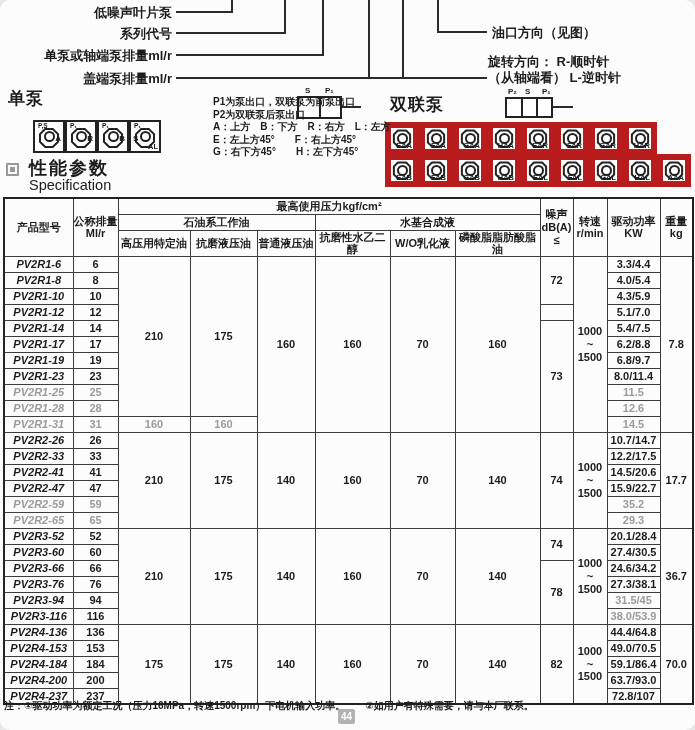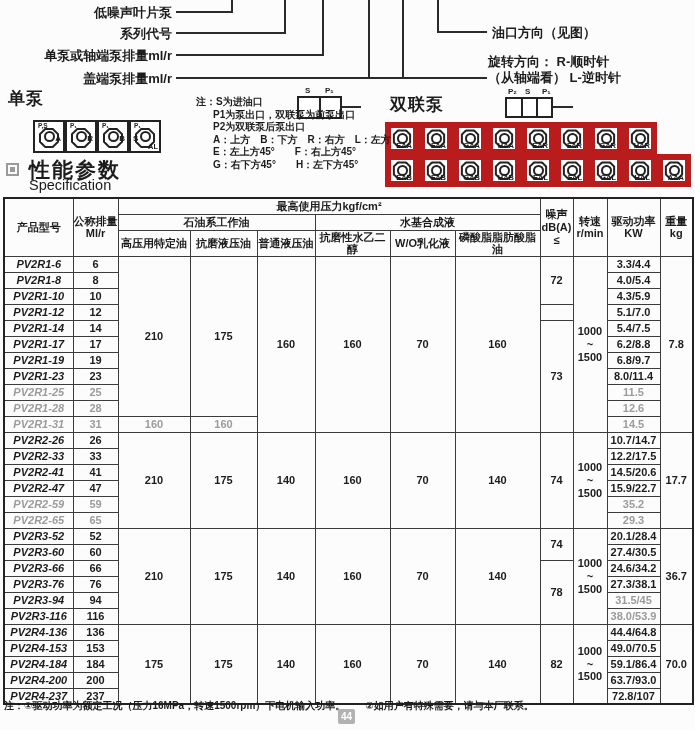--- a/index.html
+++ b/index.html
@@ -1,17 +1,17 @@
 <!DOCTYPE html>
 <html><head>
 <meta charset="utf-8">
 <style>
   html,body{margin:0;padding:0;background:#e8e8e8;}
   #page{position:relative;width:695px;height:730px;background:#fcfcfc;
-        font-family:"Liberation Sans","DejaVu Sans",sans-serif;color:#1c1c1c;overflow:hidden;}
+        font-family:"Liberation Sans","DejaVu Sans",sans-serif;color:#1c1c1c;overflow:hidden;border-radius:10px;}
   .hline,.vline{position:absolute;background:#2b2b2b;}
   .hline{height:2px;}
   .vline{width:2px;}
   .callout{position:absolute;font-weight:bold;font-size:13px;white-space:nowrap;}
   .callout.r{text-align:right;width:172px;left:0;}
   .biglabel{position:absolute;font-weight:bold;font-size:17px;letter-spacing:1px;}
   .tinylbl{position:absolute;font-size:8px;font-weight:bold;white-space:nowrap;}
   .tbox{position:absolute;background:#fff;border:2px solid #222;box-sizing:border-box;}
   .sq{display:inline-block;height:100%;border-right:2px solid #222;box-sizing:border-box;vertical-align:top;}
   .sq:last-child{border-right:none;}
@@ -30,21 +30,21 @@
   .ptop{position:absolute;top:0;left:3px;font-size:6.5px;font-weight:bold;z-index:3;}
   .pright{position:absolute;right:2px;top:12px;font-size:8px;font-weight:bold;z-index:3;}
   .pleft{position:absolute;left:2px;top:12px;font-size:8px;font-weight:bold;z-index:3;}
   .pcorner{position:absolute;right:1px;bottom:0;font-size:7.5px;font-weight:bold;z-index:3;}
   .dname{position:absolute;right:1px;bottom:-1px;font-size:7.5px;font-weight:bold;z-index:3;}
   
   #port-note{position:absolute;left:196px;top:96px;font-size:10px;font-weight:bold;line-height:12.5px;}
   
   #bullet{position:absolute;left:6px;top:163px;width:13px;height:13px;border:2px solid #9a9a9a;box-sizing:border-box;}
   #bullet::after{content:"";position:absolute;left:2px;top:2px;width:5px;height:5px;background:#9a9a9a;}
-  #sec-cn{position:absolute;left:29px;top:156px;font-size:21px;font-weight:bold;letter-spacing:2px;}
+  #sec-cn{position:absolute;left:29px;top:156px;font-size:18px;font-weight:bold;letter-spacing:2px;}
   #sec-en{position:absolute;left:29px;top:177px;font-size:14.5px;}
   
   #spec-table{position:absolute;left:3px;top:197px;width:689px;border-collapse:collapse;table-layout:fixed;
       border:2px solid #222;}
   #spec-table th,#spec-table td{border:1px solid #3c3c3c;padding:0;text-align:center;vertical-align:middle;
       font-size:11px;line-height:1.15;overflow:hidden;}
   #spec-table th{font-weight:bold;}
   #spec-table td{font-weight:bold;}
   tr.h1{height:16px;} tr.h2{height:16px;padding-left:40px;} tr.h3{height:19px;}
   tr.h3 th{font-size:10.5px;}
@@ -210,21 +210,20 @@
         <span class="dname">HAL</span>
       </div>
       <div class="dcell">
         <div class="oct"></div>
         <div class="ring"></div>
         <span class="dname">AAA</span>
       </div>
     </div>
 
   <div id="port-note">
-      <div>注：S为进油口</div>
       <div style="padding-left: 17px;">P1为泵出口，双联泵为前泵出口</div>
       <div style="padding-left: 17px;">P2为双联泵后泵出口</div>
       <div style="padding-left: 17px;">A：上方　B：下方　R：右方　L：左方</div>
       <div style="padding-left: 17px;">E：左上方45°　　F：右上方45°</div>
       <div style="padding-left: 17px;">G：右下方45°　　H：左下方45°</div>
     </div>
 
   <div id="bullet"></div>
   <div id="sec-cn">性能参数</div>
   <div id="sec-en">Specification</div>

